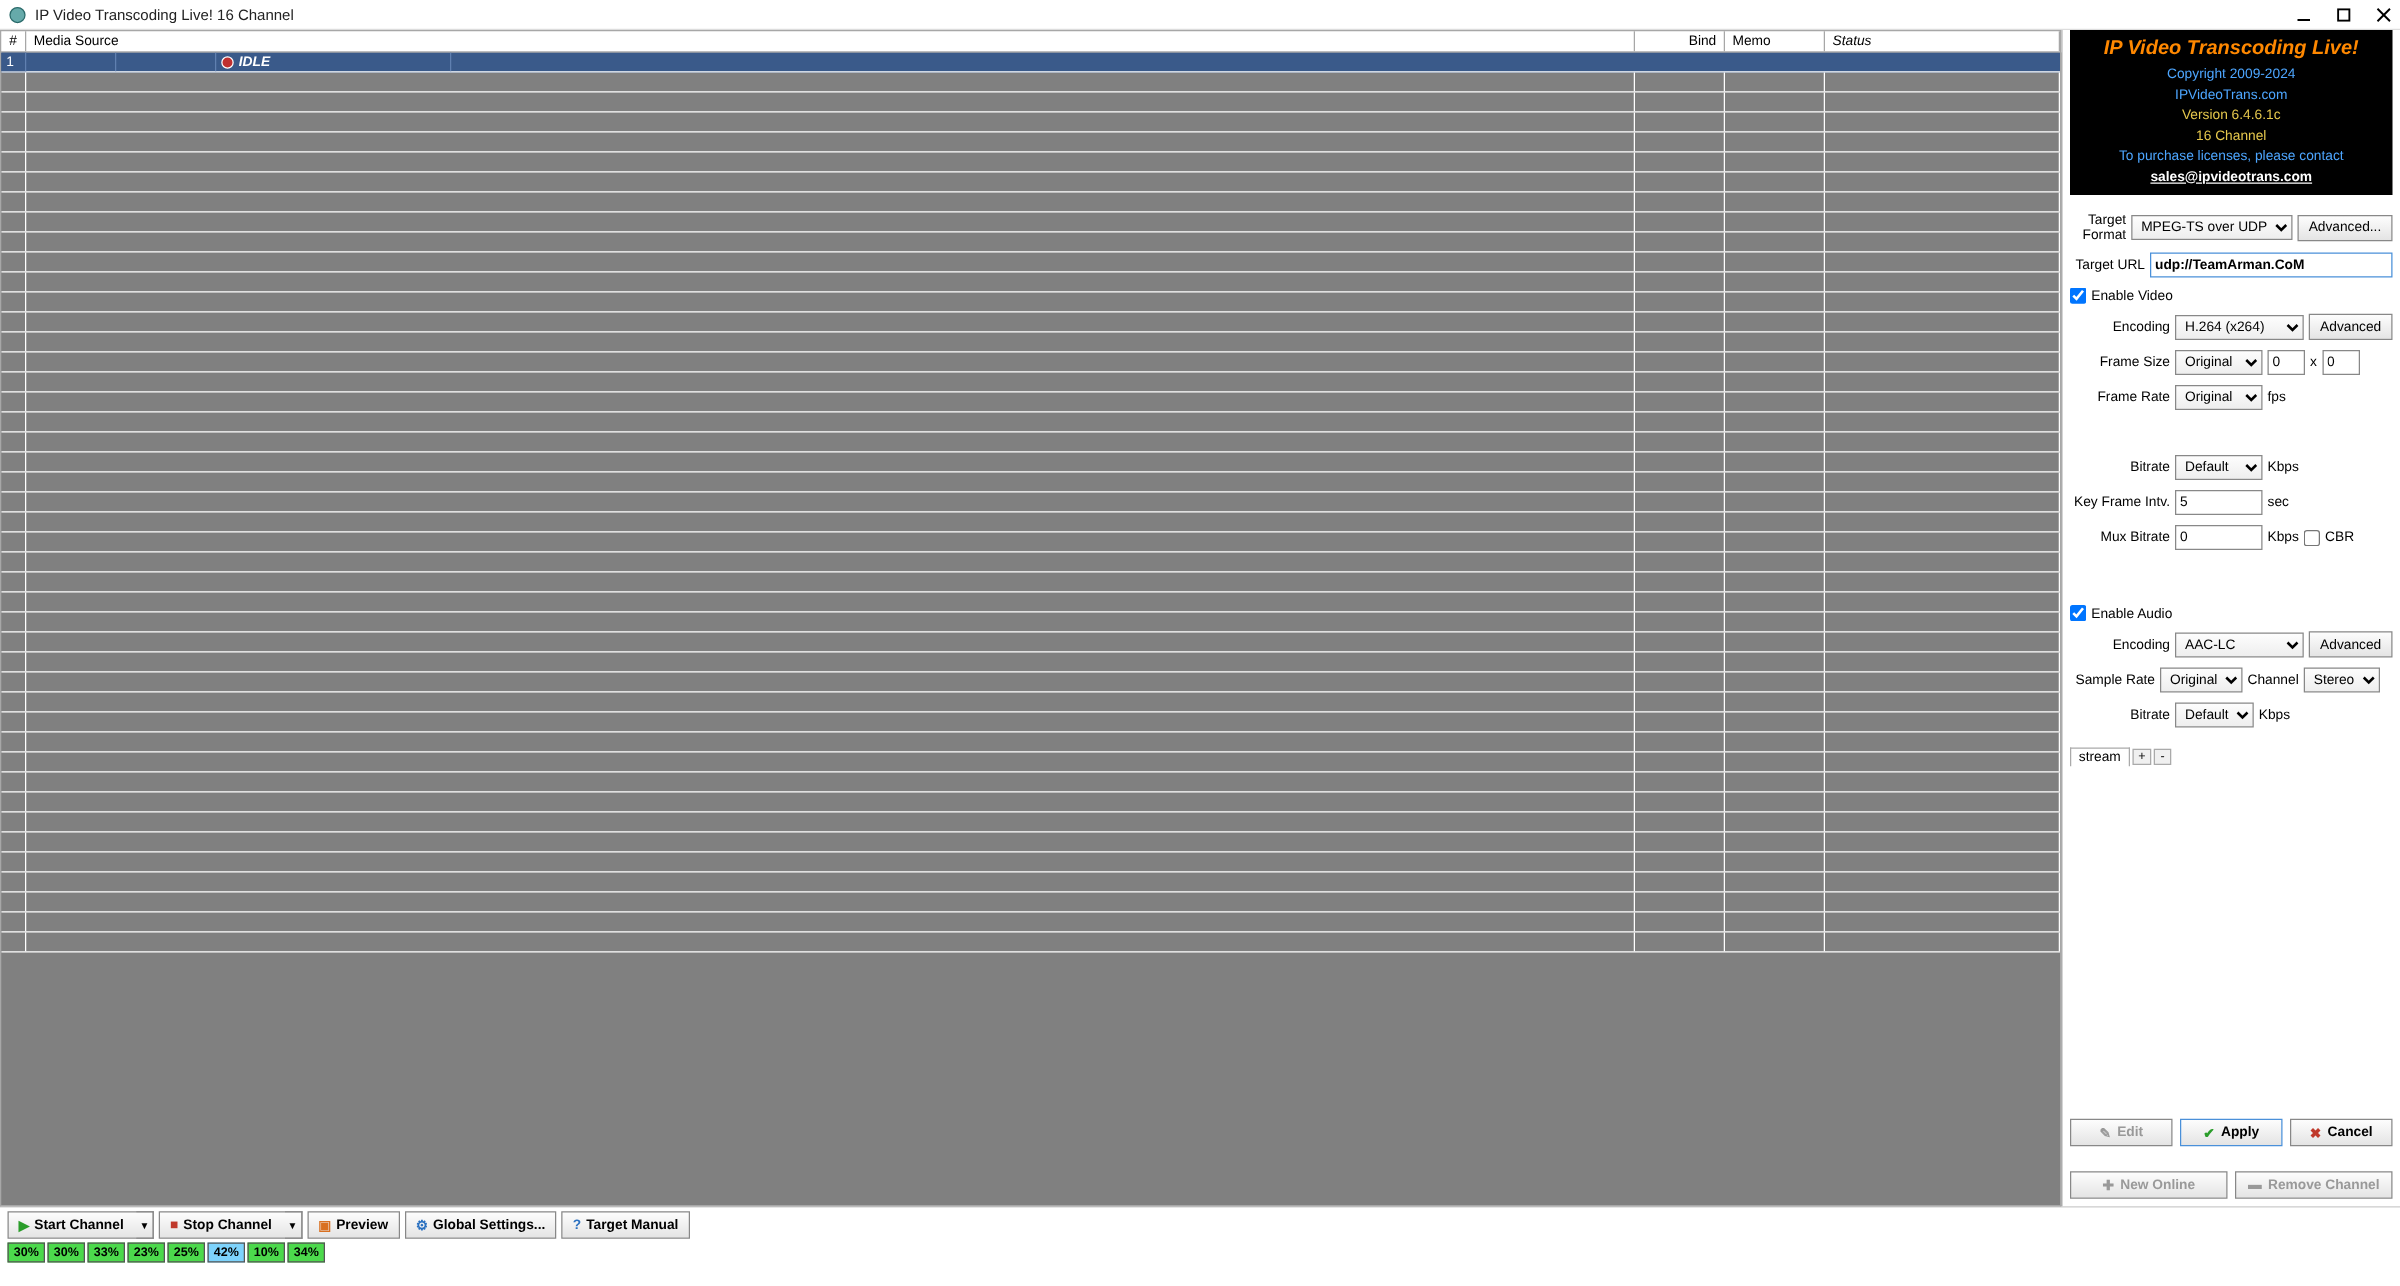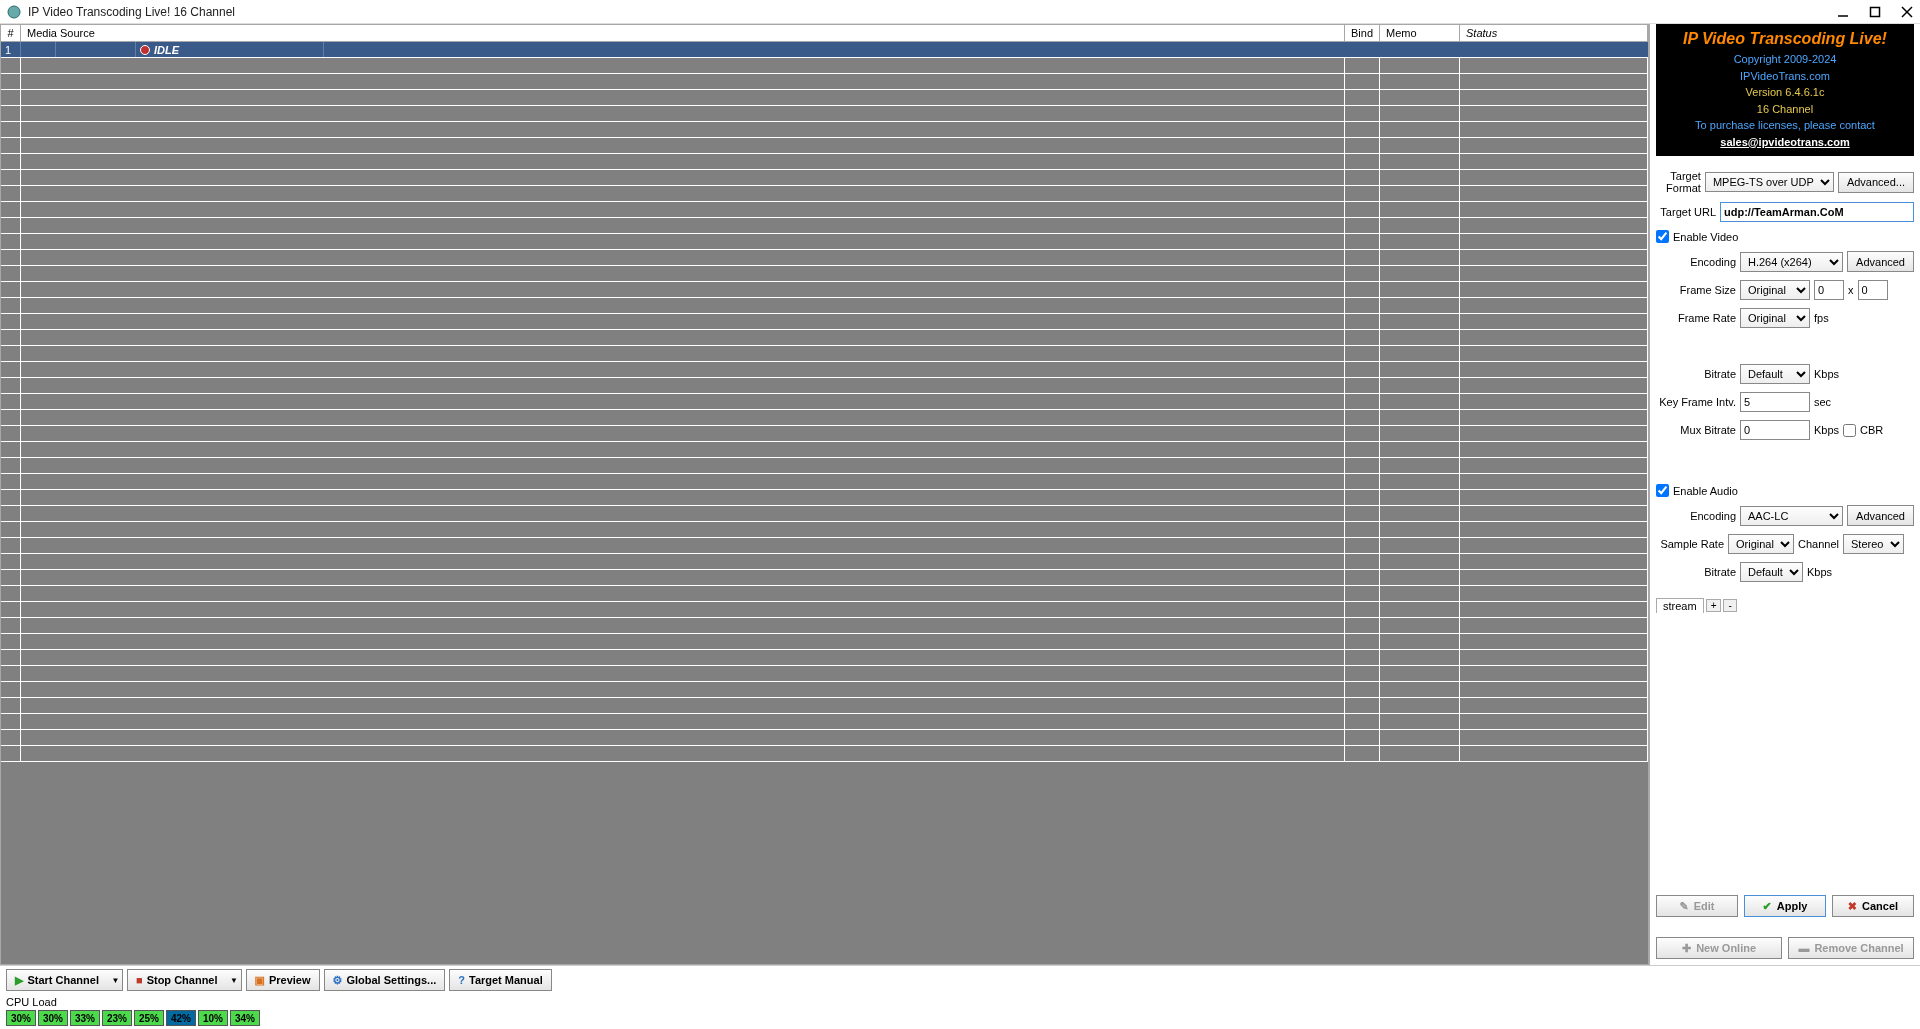--- a/index.html
+++ b/index.html
@@ -13,21 +13,21 @@
 
 .main { display:flex; height: calc(100% - 24px - 64px); }
 .left { flex:1; display:flex; flex-direction:column; border-right:1px solid #aaa; min-width:0; }
 .right { width:270px; flex-shrink:0; padding:0 6px; display:flex; flex-direction:column; gap:8px; }
 
 
 .thead { display:flex; background:#fff; border:1px solid #a7a7a7; }
 .th, .td { border-right:1px solid #a7a7a7; padding:2px 6px; font-size:11px; }
 .col-num { width:20px; text-align:center; }
 .col-src { flex:1; display:flex; align-items:center; }
-.col-bind { width:35px; }
+.col-bind { width:35px;margin-left:37px; }
 .col-memo { width:80px; }
 .col-status { width:188px;font-style:italic; }
 
 .tbody { flex:1; overflow:auto; background:#808080; border:1px solid #a7a7a7; border-top:none; scrollbar-width:thin; }
 .row { display:flex; height:16px; border-bottom:1px solid #fff; }
 .row .td { border-right:1px solid #fff; color:#fff; padding:1px 4px; font-size:11px; display:flex; align-items:center; }
 .row.sel { background:#3a5a8a; }
 .row.sel .td { border-right:1px solid #6080b0; }
 .row.sel .col-num { background:#3a5a8a; }
 
@@ -71,21 +71,21 @@
 
 
 .footer { height:64px; border-top:1px solid #ccc; }
 .toolbar { display:flex; gap:4px; padding:3px 6px; align-items:center; }
 .tbtn { height:22px; padding:0 8px; border:1px solid #888; background:linear-gradient(#fdfdfd,#e4e4e4); display:flex; align-items:center; gap:4px; font-size:11px; font-weight:bold; }
 .tbtn .caret { border:1px solid #888; border-left:none; height:22px; width:14px; display:flex; align-items:center; justify-content:center; font-size:8px; margin:-1px -9px -1px 6px; background:linear-gradient(#fdfdfd,#e4e4e4); }
 .cpu-label { padding:2px 6px; font-size:11px; }
 .cpu-row { display:flex; gap:2px; padding:0 6px; }
 .cpu-cell { width:30px; height:16px; border:1px solid #555; display:flex; align-items:center; justify-content:center; font-size:10px; font-weight:bold; }
 .c-green { background:#4cd94c; }
-.c-yellow { background:#0369a1; }
+.c-yellow { background:#7dd3fc; }
 </style>
 </head>
 <body>
 
 <div class="titlebar">
   <span class="tb-icon">
     <svg viewBox="0 0 16 16">
         <circle cx="8" cy="8" r="6" fill="#6aa" stroke="#2a6a6a"></circle>
       </svg>
   </span>
@@ -580,21 +580,20 @@
       </button>
     <button class="tbtn">
         <span class="ico blue">⚙</span>
         <span>Global Settings...</span>
       </button>
     <button class="tbtn">
         <span class="ico blue">?</span>
         <span>Target Manual</span>
       </button>
   </div>
-  <div class="cpu-label">CPU Load</div>
   <div class="cpu-row" id="cpu-row">
       <div class="cpu-cell c-green">30%</div>
       <div class="cpu-cell c-green">30%</div>
       <div class="cpu-cell c-green">33%</div>
       <div class="cpu-cell c-green">23%</div>
       <div class="cpu-cell c-green">25%</div>
       <div class="cpu-cell c-yellow">42%</div>
       <div class="cpu-cell c-green">10%</div>
       <div class="cpu-cell c-green">34%</div>
     </div>

